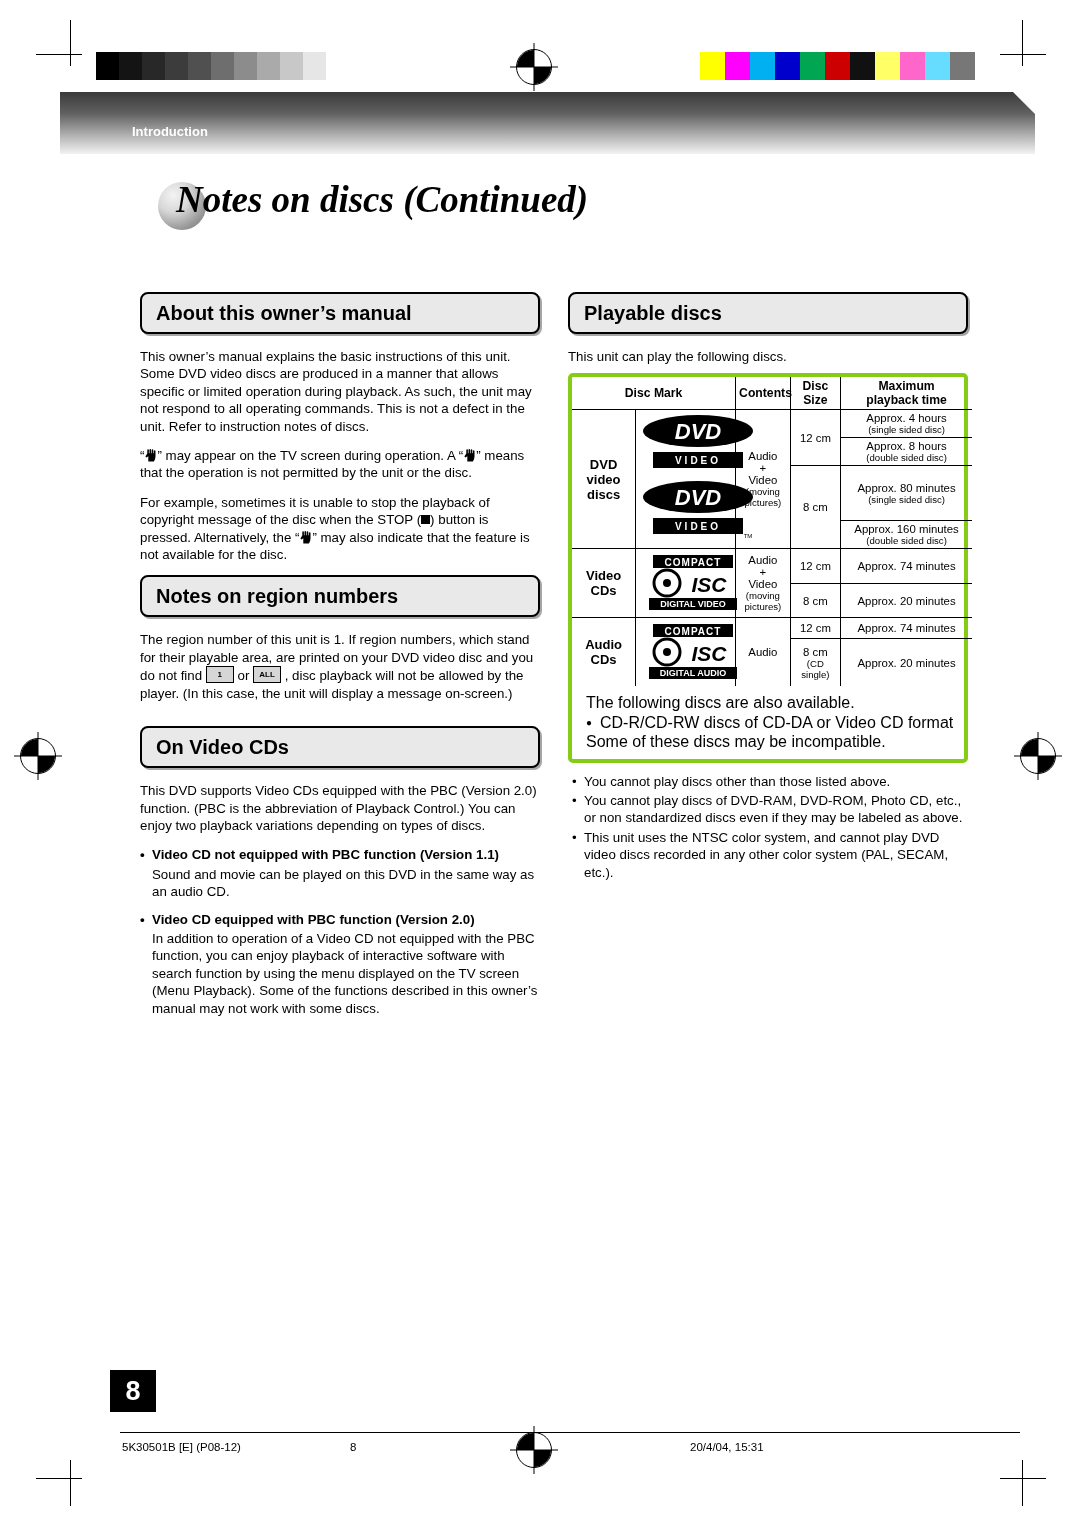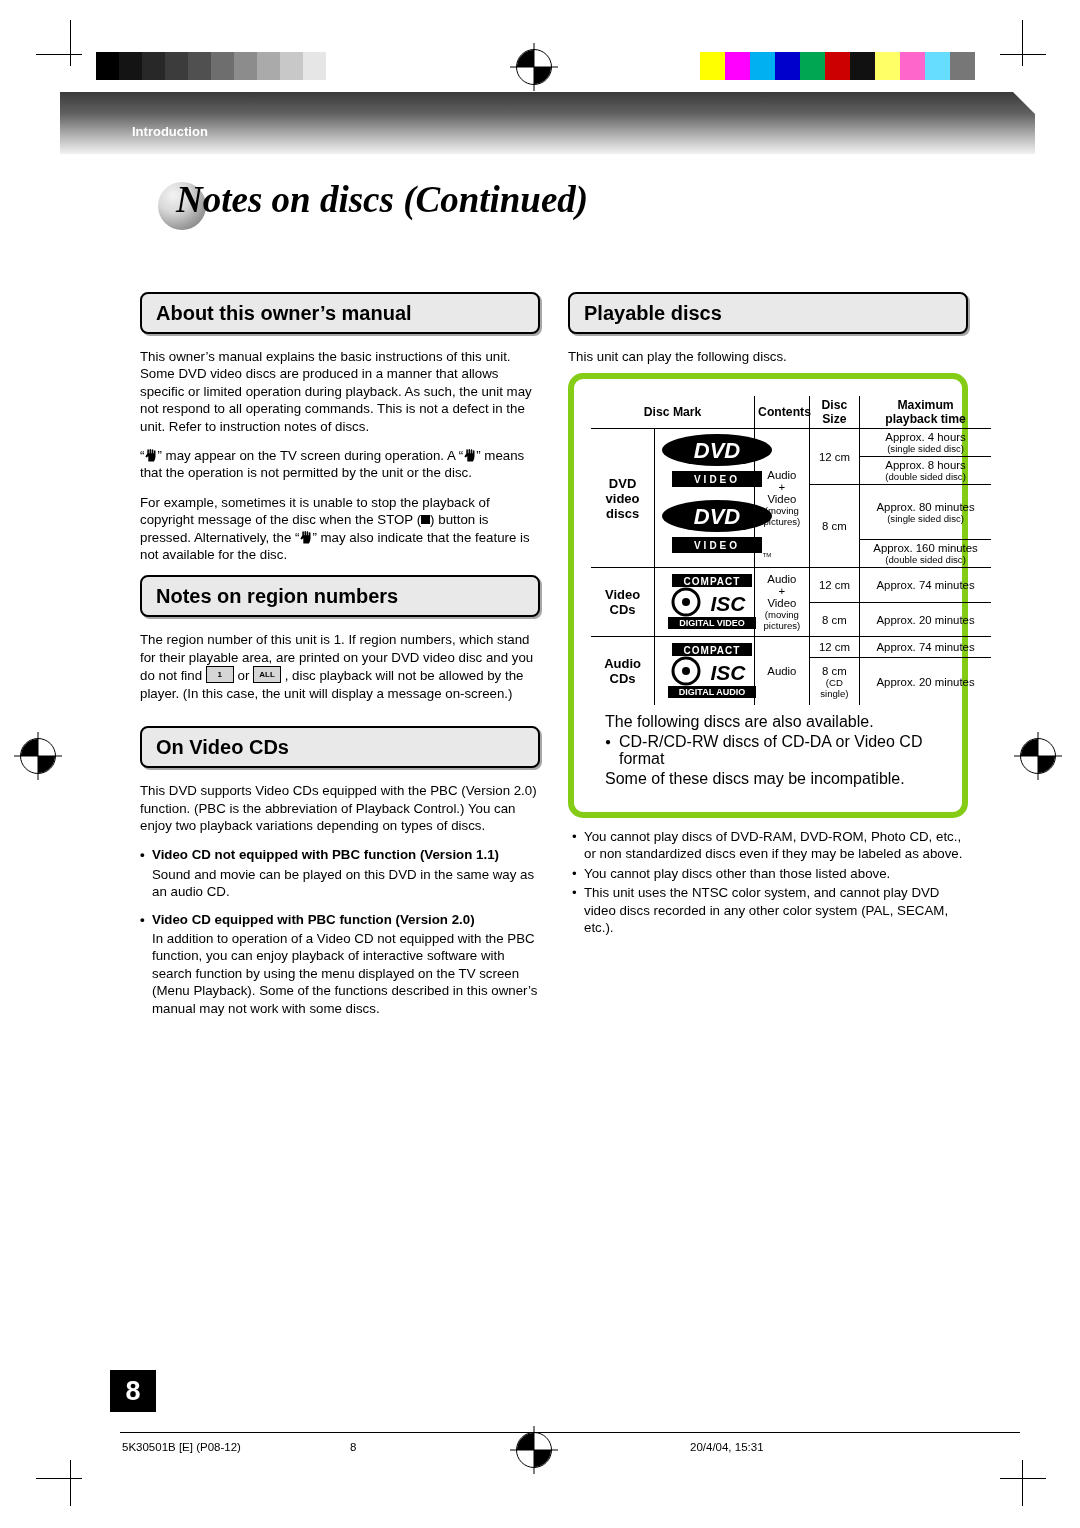--- a/index.html
+++ b/index.html
@@ -51,21 +51,21 @@
   .regbox{display:inline-block;width:26px;height:15px;border:1px solid #000;background:#d6d6d6;vertical-align:-3px;position:relative;}
   .regbox em{position:absolute;left:0;top:0;width:100%;height:100%;display:flex;align-items:center;justify-content:center;font-style:normal;font-size:8px;font-weight:bold;}
 
   
   table.discs{border-collapse:collapse;width:400px;font-size:11.4px;table-layout:fixed;}
   table.discs td,table.discs th{border:1px solid #000;padding:2px 3px;text-align:center;vertical-align:middle;}
   table.discs th{font-size:12.2px;font-weight:bold;}
   .tinyline{font-size:9.6px;line-height:11px;}
   .cellmark{font-weight:bold;font-size:13px;text-align:left;padding-left:8px;}
 
-  .playbox{border:6px solid #84cc16;border-radius:15px;padding:17px;}
+  .playbox{border:4px solid #84cc16;border-radius:5px;padding:0;}
 
   .afterlist{font-size:16px;line-height:17.4px;}
   .dotb{position:relative;padding-left:14px;margin:2px 0;}
   .dotb:before{content:"\25CF";position:absolute;left:0;top:0;font-size:10px;}
   .dashb{position:relative;padding-left:14px;margin:0 0 2px 0;font-size:13.3px;line-height:17.4px;}
   .dashb:before{content:"\2022";position:absolute;left:2px;top:0;}
 
   
   .dvdlogo{width:118px;margin:2px auto;}
   .cdlogo{width:108px;margin:2px auto;}
@@ -344,22 +344,22 @@
   </table>
 
   <div class="afterlist" style="padding:8px 10px 8px 14px;">
     <div>The following discs are also available.</div>
     <div class="dotb">CD-R/CD-RW discs of CD-DA or Video CD format</div>
     <div>Some of these discs may be incompatible.</div>
   </div>
   </div>
 
   <div style="margin-top:10px;padding-left:2px;">
+    <div class="dashb">You cannot play discs other than those listed above.</div>
     <div class="dashb">You cannot play discs of DVD-RAM, DVD-ROM, Photo CD, etc., or non standardized discs even if they may be labeled as above.</div>
-    <div class="dashb">You cannot play discs other than those listed above.</div>
     <div class="dashb">This unit uses the NTSC color system, and cannot play DVD video discs recorded in any other color system (PAL, SECAM, etc.).</div>
   </div>
 </div>
 
 <div class="pagenum">8</div>
 <div class="footline"></div>
 <div class="footer f1">5K30501B [E] (P08-12)</div>
 <div class="footer f2">8</div>
 <div class="footer f3">20/4/04, 15:31</div>
 

